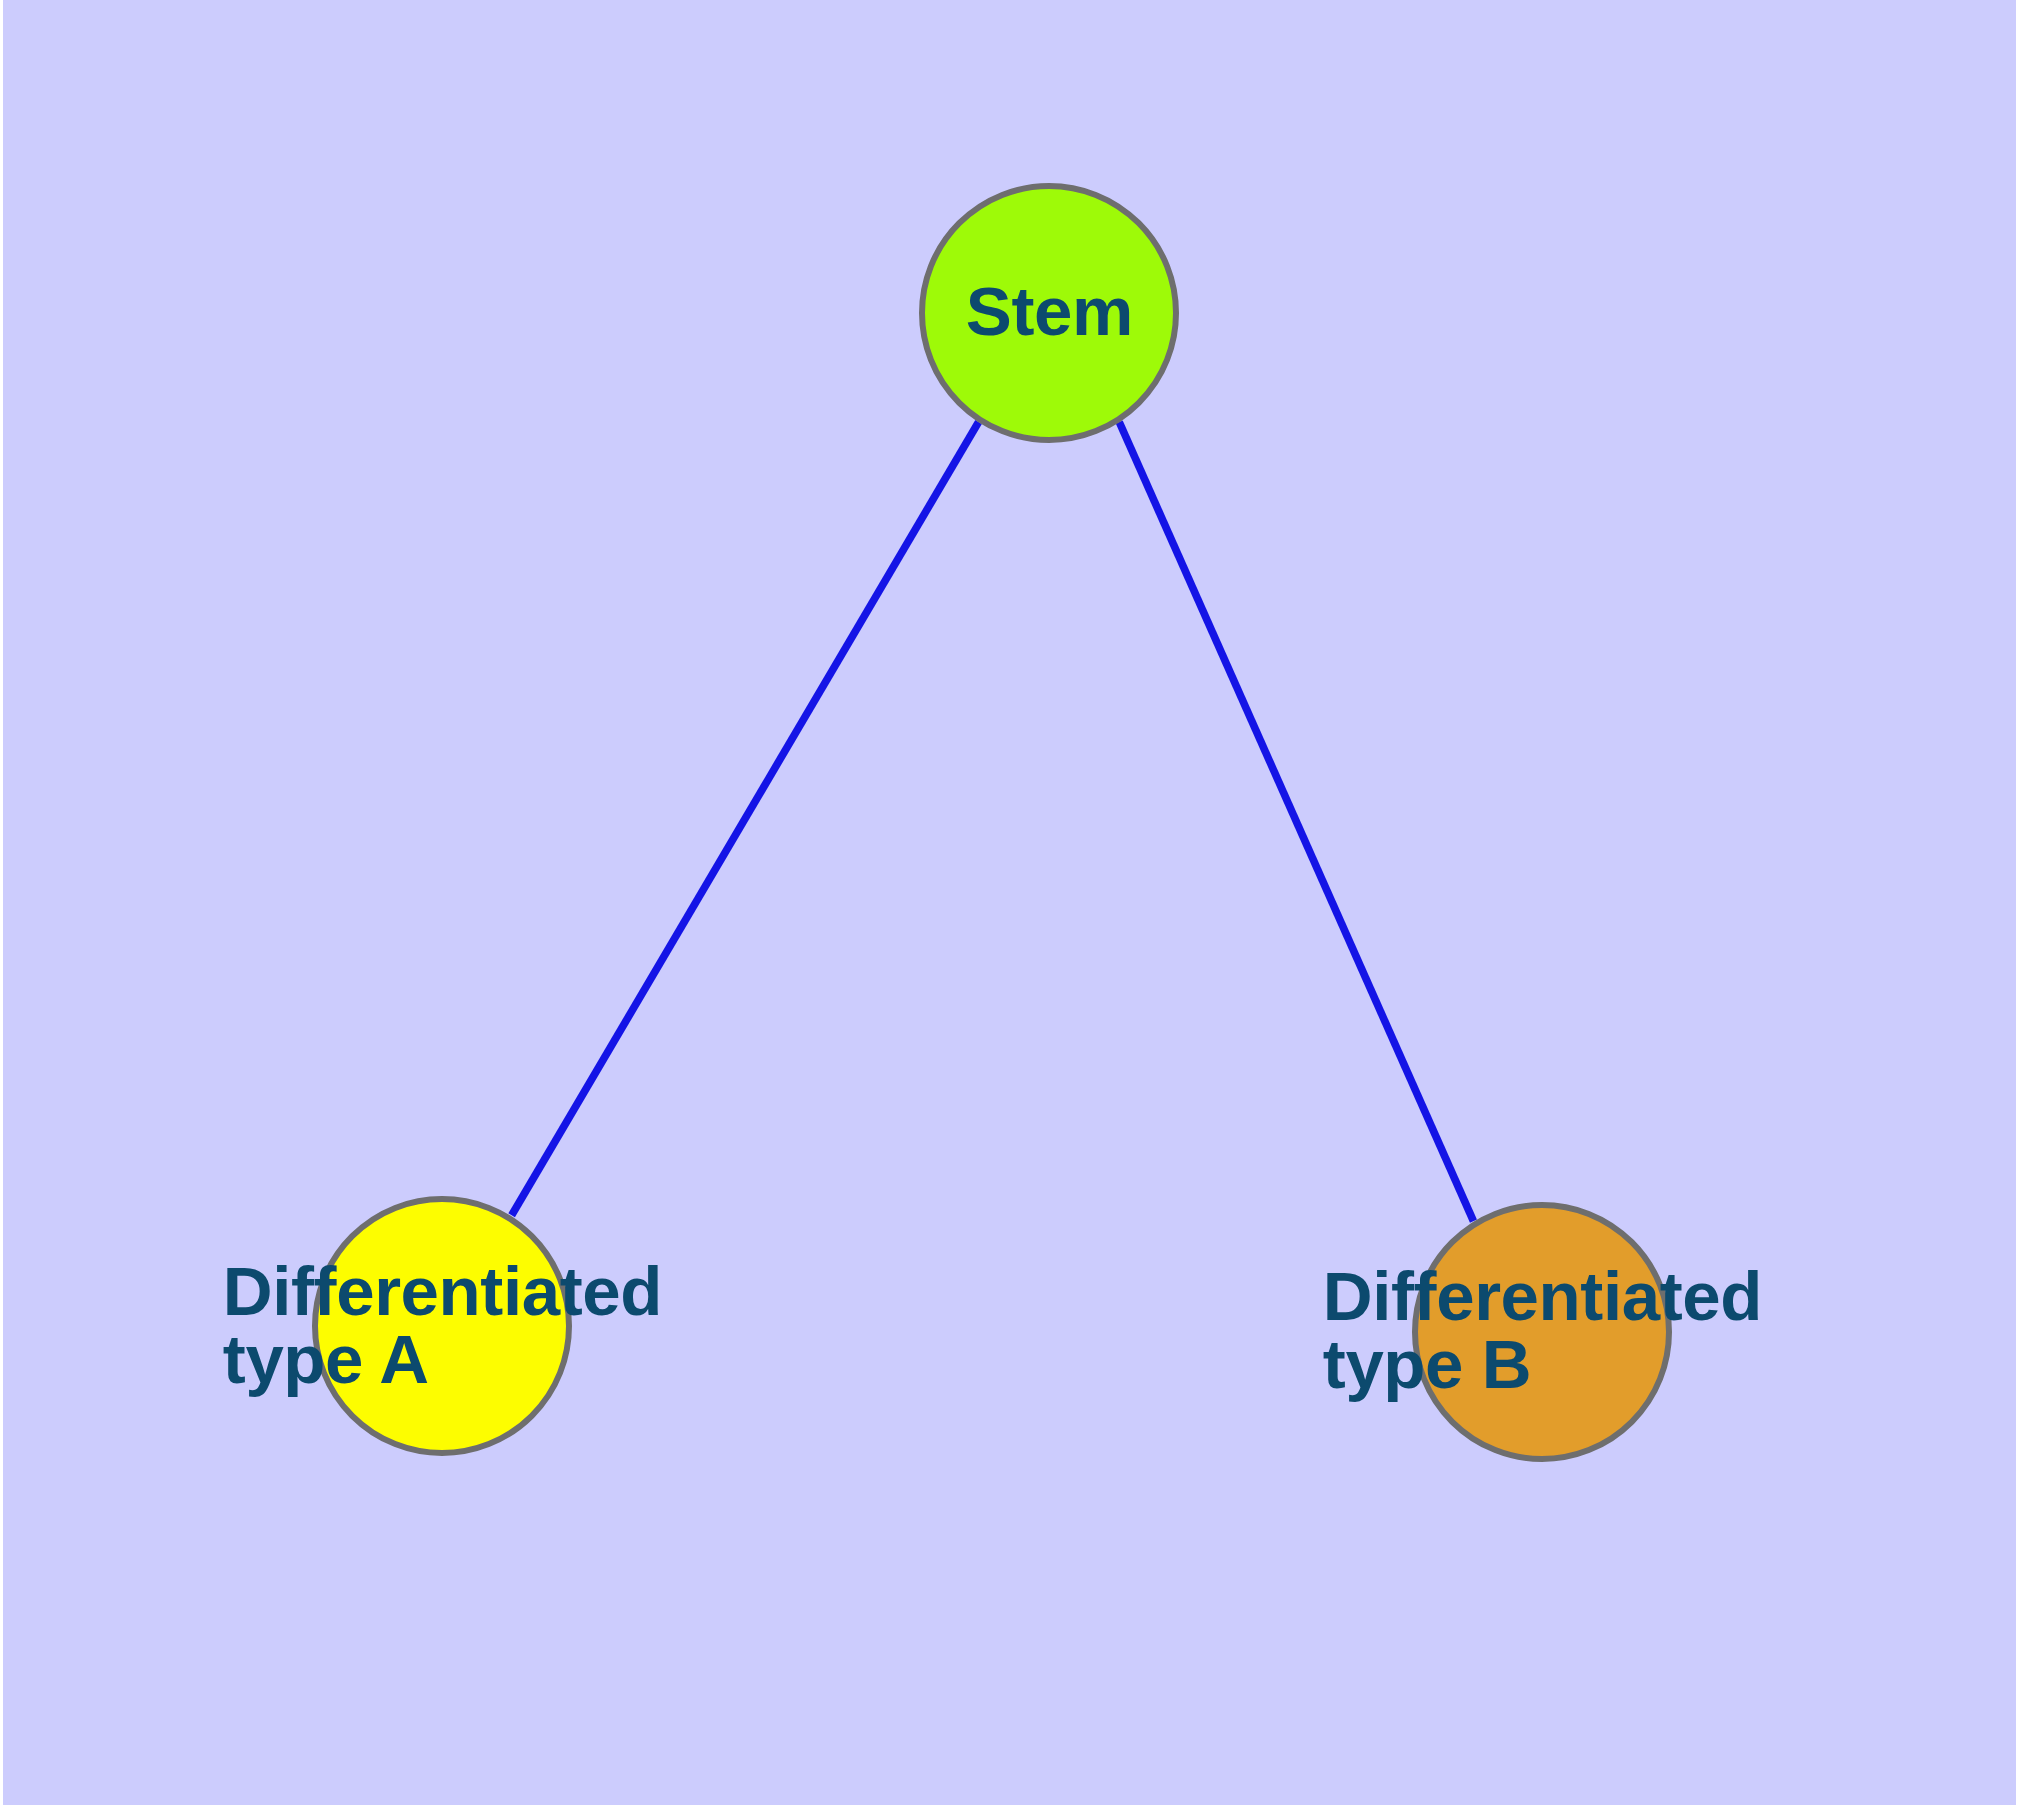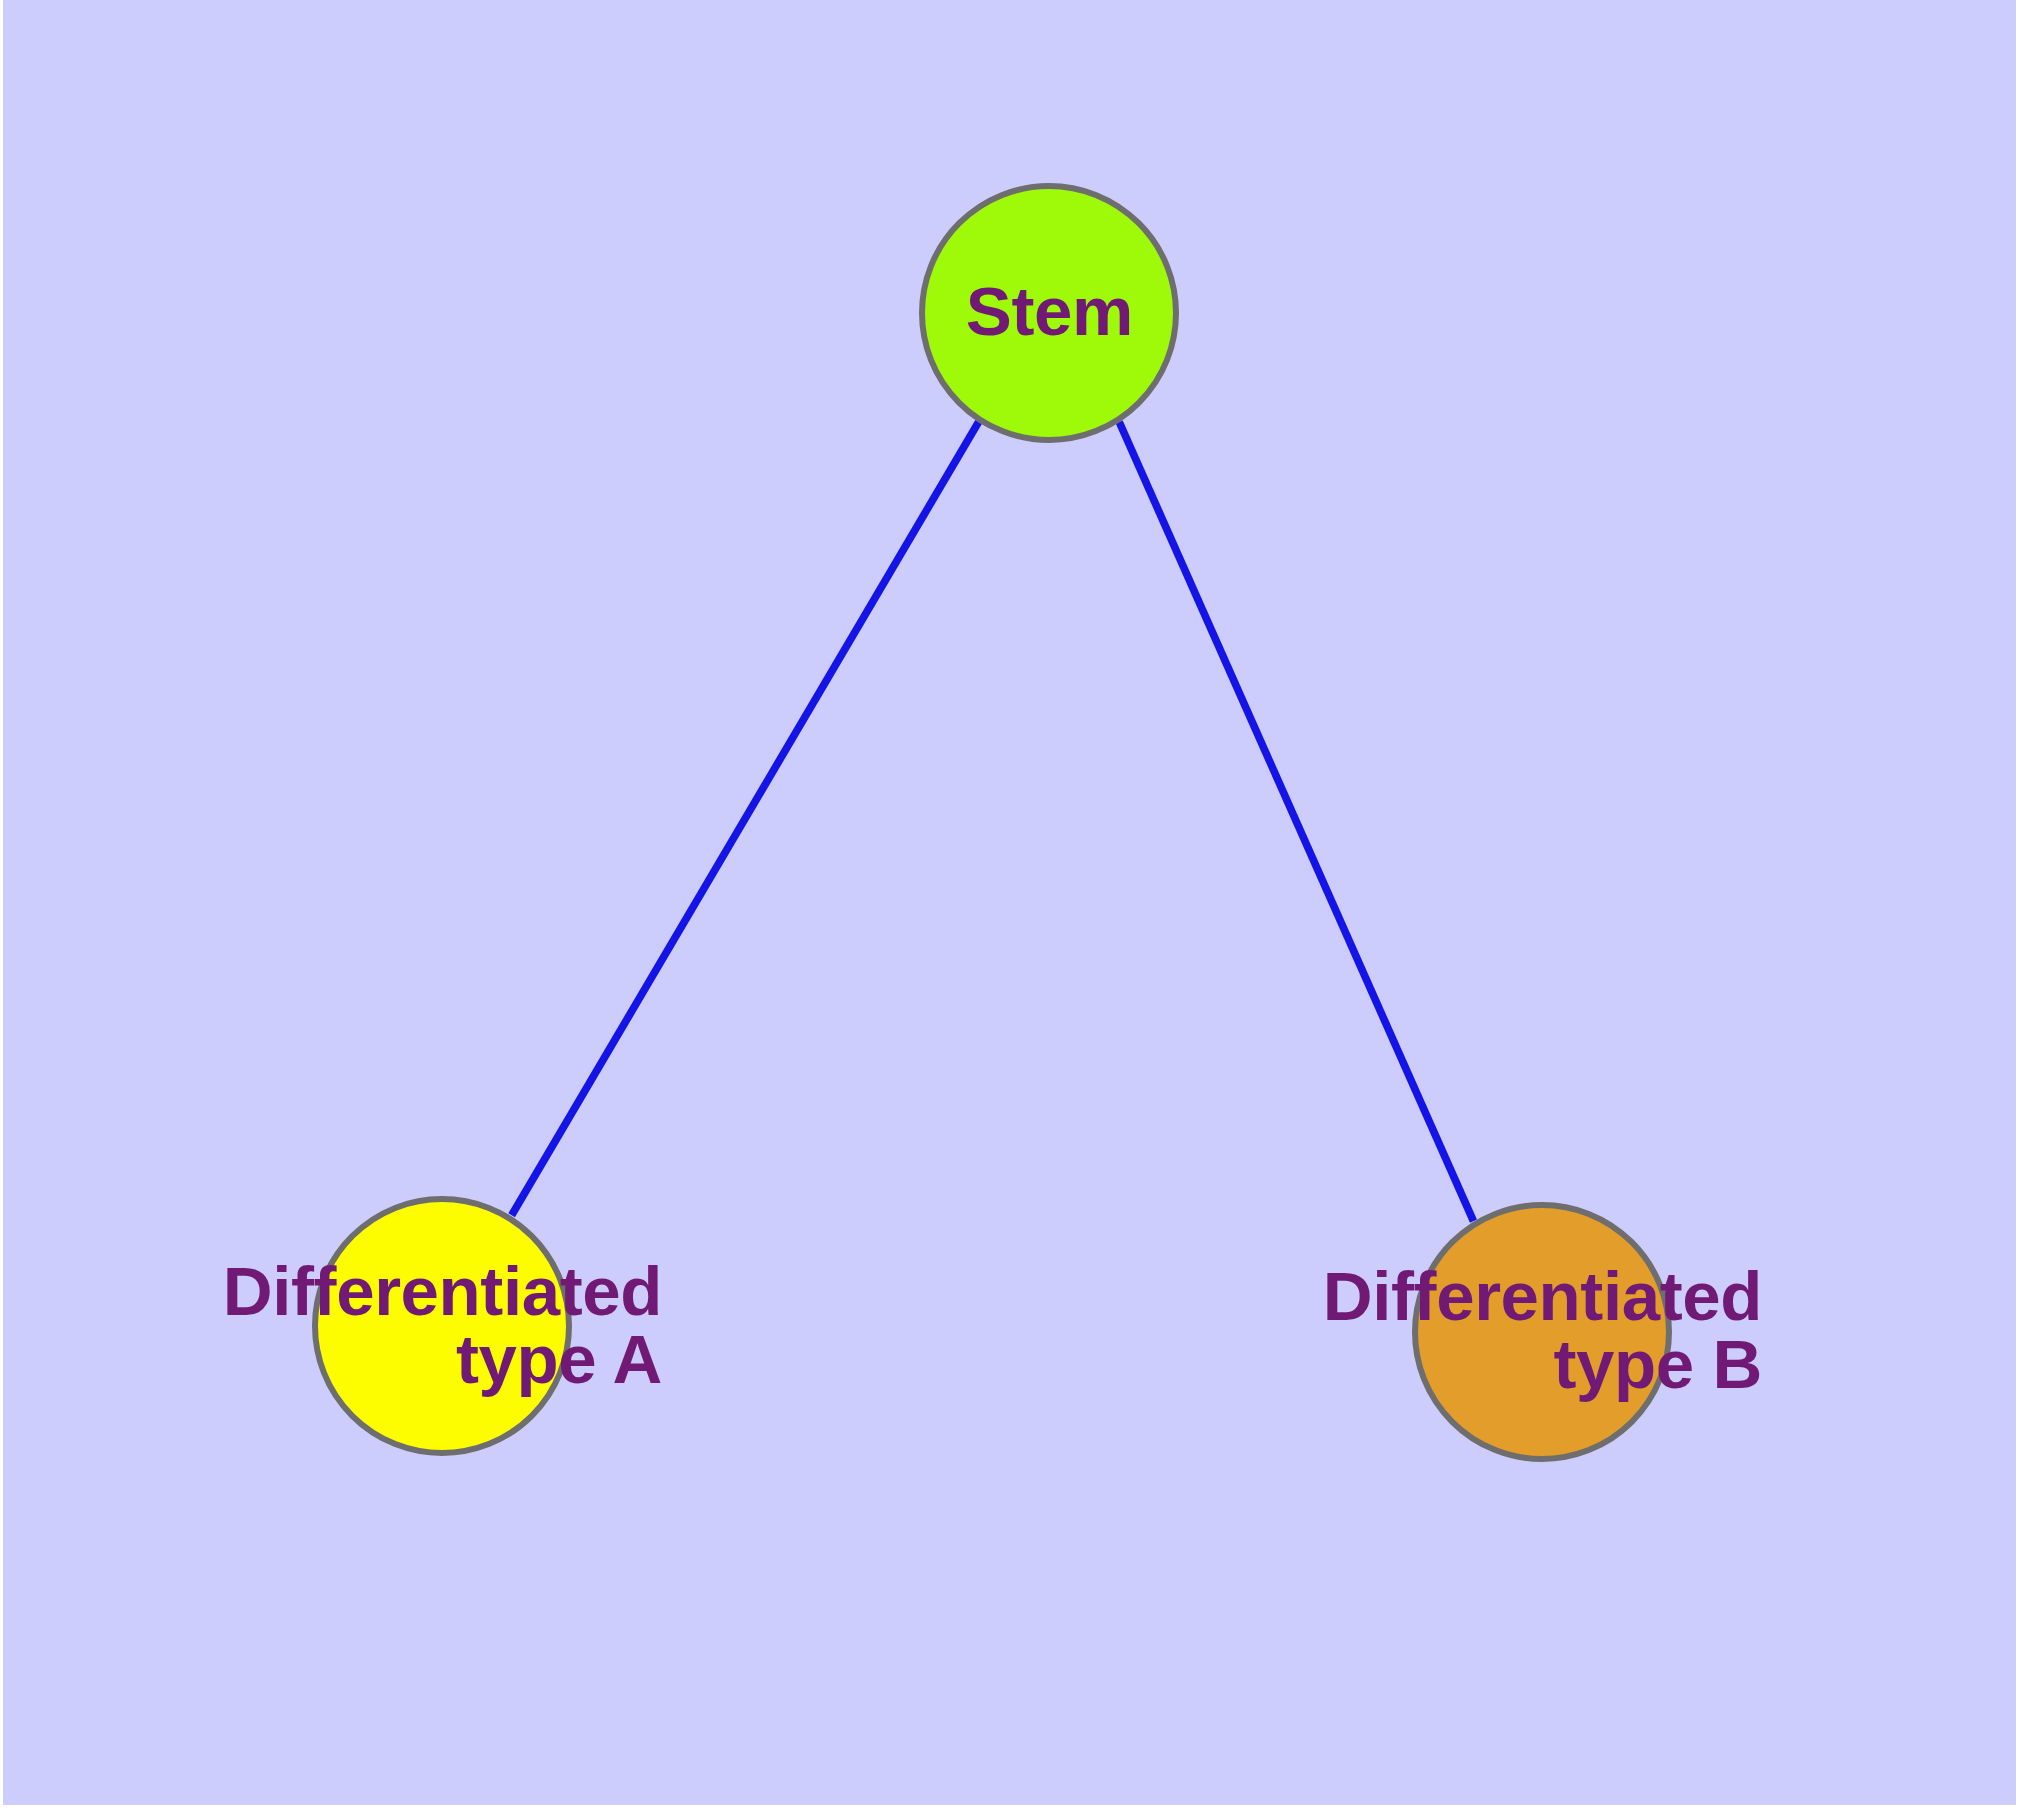--- a/index.html
+++ b/index.html
@@ -67,26 +67,26 @@
   #node-diff-b {
     left: 1409px;
     top: 1202px;
     width: 260px;
     height: 260px;
     background: #e29d2b;
   }
 
   .node-label {
     position: absolute;
-    color: #701a75;
+    color: #0c4a6e;
     font-family: "Liberation Sans", sans-serif;
     font-weight: bold;
     font-size: 69px;
     line-height: 0.98em;
-    text-align: right;
+    text-align: left;
     white-space: pre;
     pointer-events: none;
     letter-spacing: -0.4px;
   }
 
   #label-stem {
     left: 1046px;
     top: 312px;
     transform: translate(-50%, -50%);
   }

